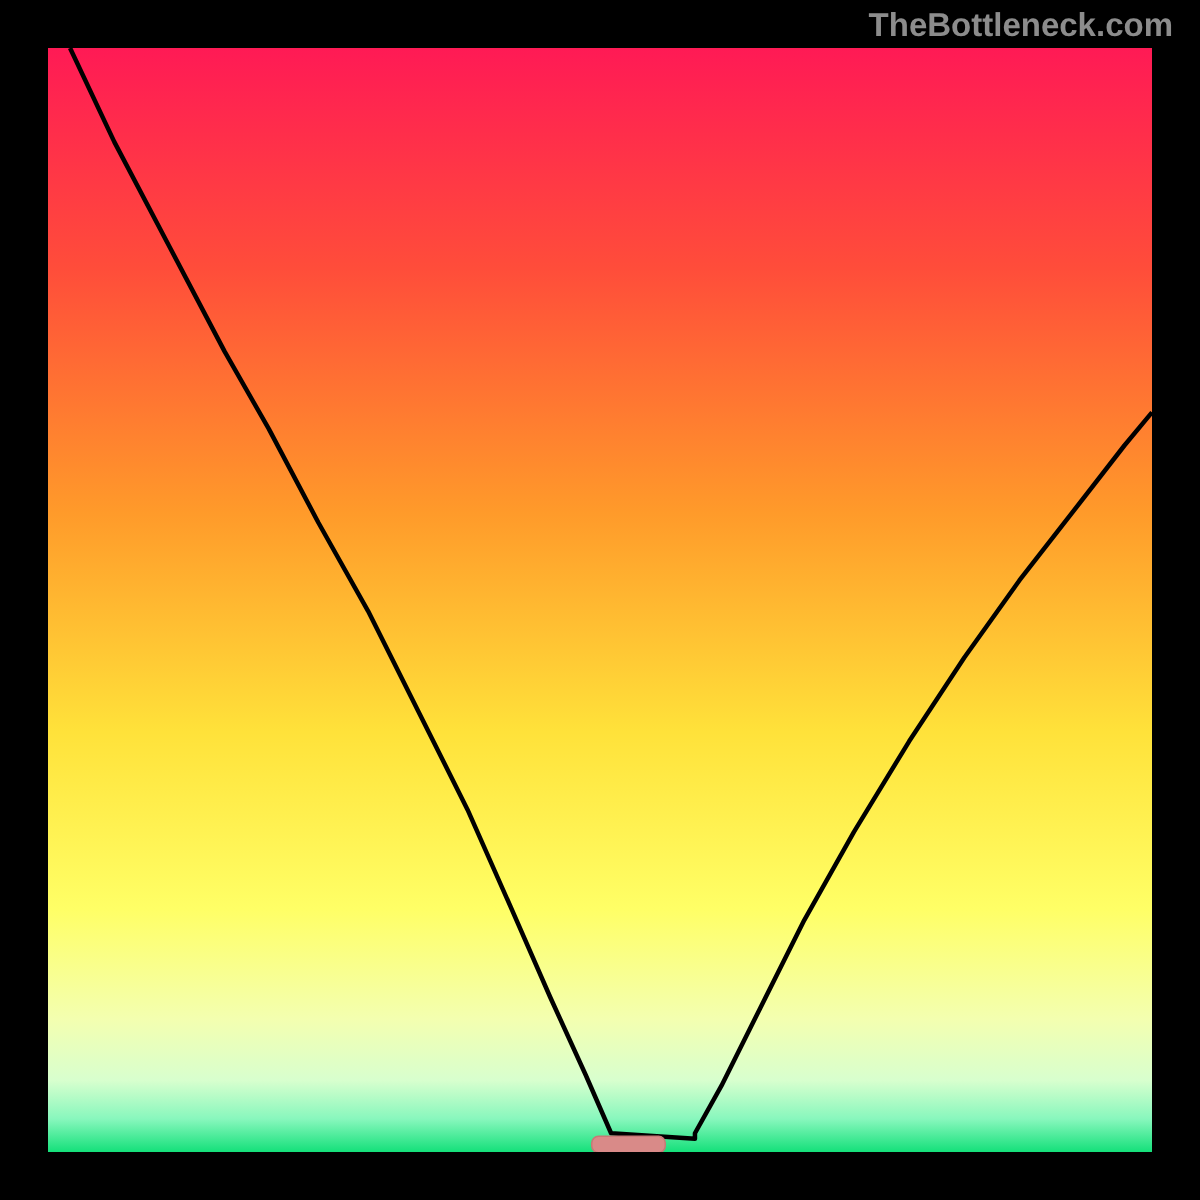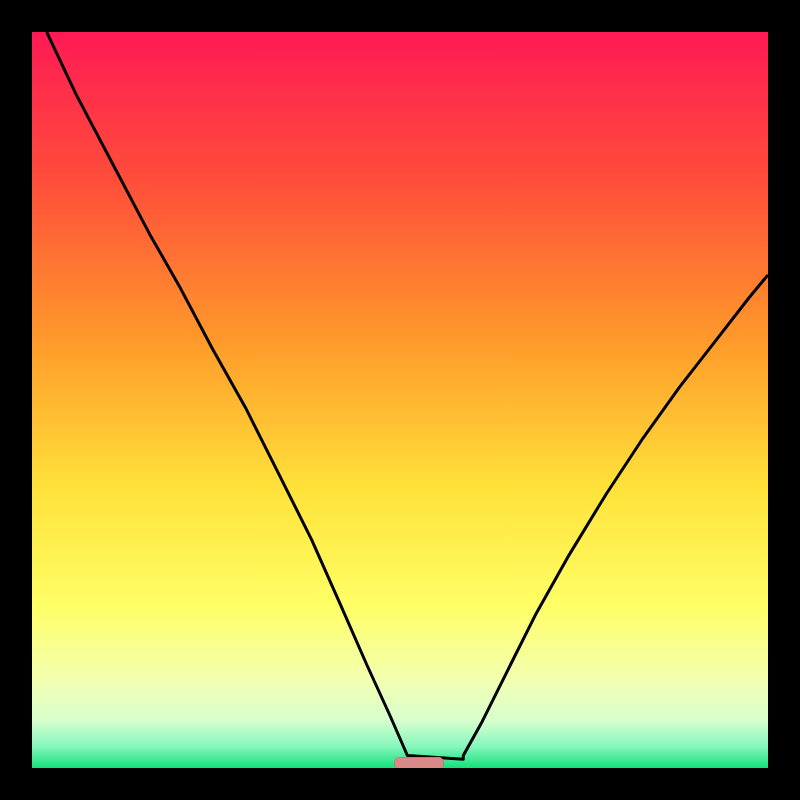--- a/index.html
+++ b/index.html
@@ -7,20 +7,21 @@
 .watermark{position:absolute;top:4px;right:18px;color:#8c8c8c;font-size:22px;font-weight:600;z-index:5}
 .plot{position:absolute;left:32px;top:32px;width:736px;height:736px;overflow:hidden}
 .gradient{position:absolute;inset:0}
 .curve{position:absolute;inset:0}
 .marker{position:absolute;height:10px;border-radius:5px;background:#d98a88;border:1px solid #c87876}
 </style>
 </head>
 <body>
 
 <div class="root">
+  <div class="watermark">TheBottleneck.com</div>
   <div class="plot">
     <div class="gradient" id="grad" style="background: linear-gradient(rgb(255, 26, 85) 0%, rgb(255, 77, 58) 20%, rgb(255, 154, 42) 42%, rgb(255, 226, 58) 62%, rgb(255, 255, 102) 78%, rgb(243, 255, 176) 88%, rgb(216, 255, 206) 93.5%, rgb(136, 247, 189) 97%, rgb(20, 224, 122) 100%);"></div>
     <svg class="curve" id="curve" viewBox="0 0 736 736" preserveAspectRatio="none">
         <path d="M14.7 0.0 L44.2 62.6 L81.0 132.5 L117.8 202.4 L147.2 253.9 L180.3 316.5 L213.4 375.4 L246.6 441.6 L279.7 507.8 L309.1 574.1 L334.9 633.0 L358.4 684.5 L375.4 723.5 L431.3 727.2 L431.3 723.5 L449.0 691.8 L474.7 640.3 L504.2 581.4 L537.3 522.6 L574.1 462.2 L610.9 406.3 L647.7 354.8 L684.5 307.6 L717.6 265.0 L736.0 242.9 " fill="none" stroke="#000" stroke-width="3" stroke-linejoin="round"></path>
       </svg>
     <div class="marker" id="marker" style="left: 362.48px; width: 47.84px; top: 725.112px;"></div>
   </div>
 </div>
 
 </body></html>

